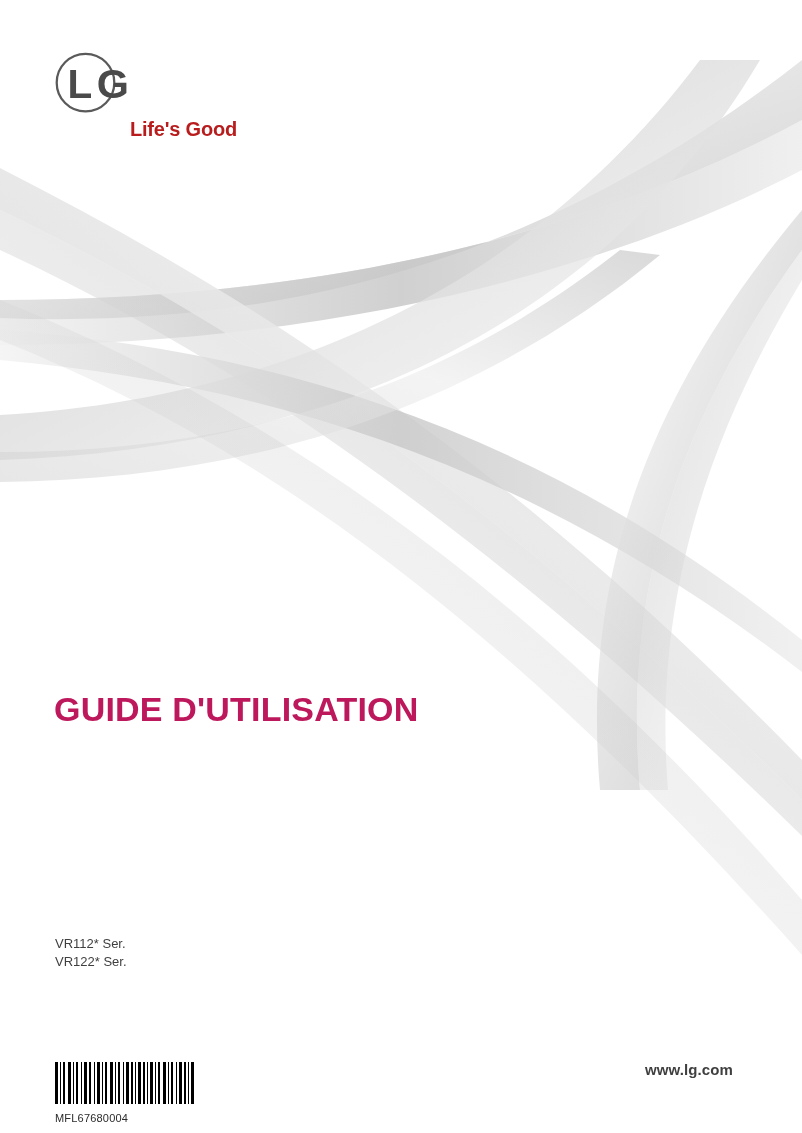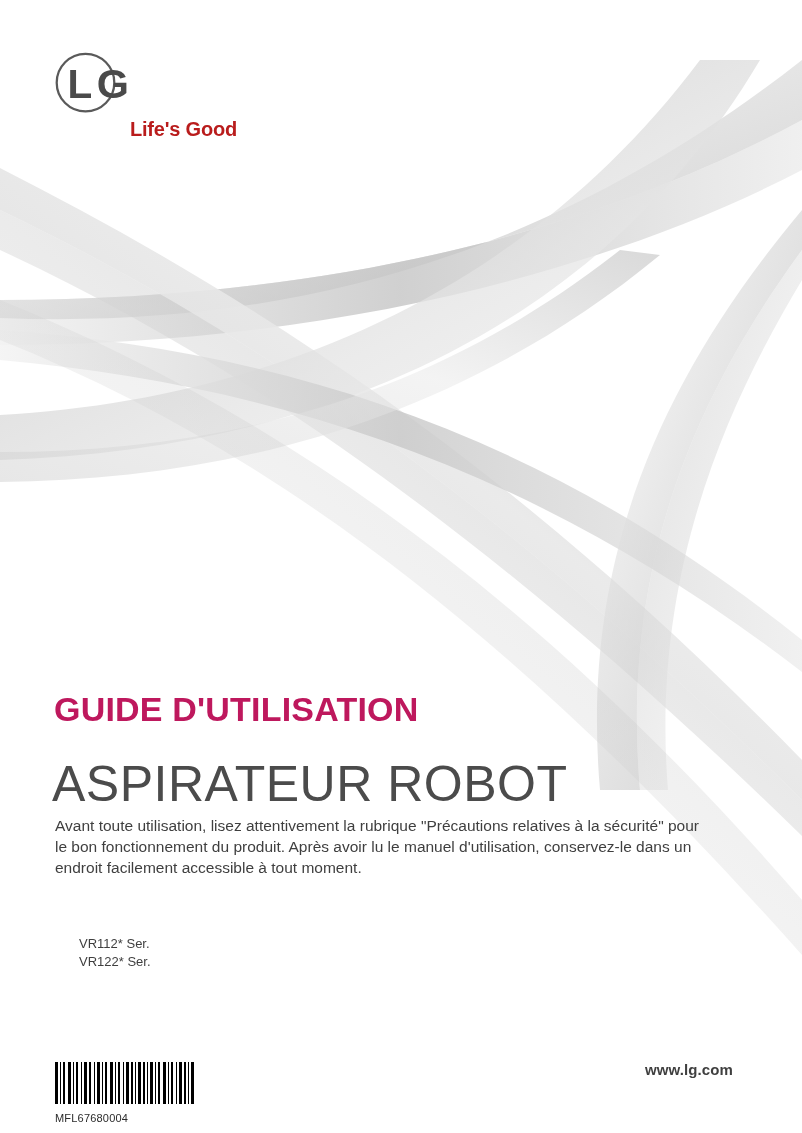--- a/index.html
+++ b/index.html
@@ -92,21 +92,20 @@
   }
 
   
   .models {
     position: absolute;
     left: 55px;
     top: 935px;
     font-size: 13px;
     line-height: 18px;
     color: #3f3f3f;
-    margin-left: 24px;
   }
 
   
   .barcode-block {
     position: absolute;
     left: 55px;
     top: 1062px;
     width: 200px;
   }
   .barcode {
@@ -189,23 +188,21 @@
     <svg class="logo-mark" viewBox="0 0 200 150" xmlns="http://www.w3.org/2000/svg">
       <circle cx="70" cy="72" r="64" fill="none" stroke="#5a5a5a" stroke-width="5"></circle>
       <text x="30" y="105" font-family="Liberation Sans, sans-serif" font-size="90" font-weight="bold" fill="#4a4a4a">L</text>
       <text x="95" y="105" font-family="Liberation Sans, sans-serif" font-size="92" font-weight="bold" fill="#4a4a4a">G</text>
     </svg>
     <div class="logo-tagline">Life's Good</div>
   </div>
 
   <div class="guide-label">GUIDE D'UTILISATION</div>
 
-  <div class="product-title">ASPIRATEUR ROBOT</div>
-
-  <div class="description">Avant toute utilisation, lisez attentivement la rubrique "Précautions relatives à la sécurité" pour le bon fonctionnement du produit. Après avoir lu le manuel d'utilisation, conservez-le dans un endroit facilement accessible à tout moment.</div>
+
 
   <div class="models">
     <div>VR112* Ser.</div>
     <div>VR122* Ser.</div>
   </div>
 
   <div class="barcode-block">
     <svg class="barcode" viewBox="0 0 140 42" xmlns="http://www.w3.org/2000/svg">
       <rect x="0" y="0" width="3" height="42" fill="#000"></rect>
       <rect x="5" y="0" width="1" height="42" fill="#000"></rect>

